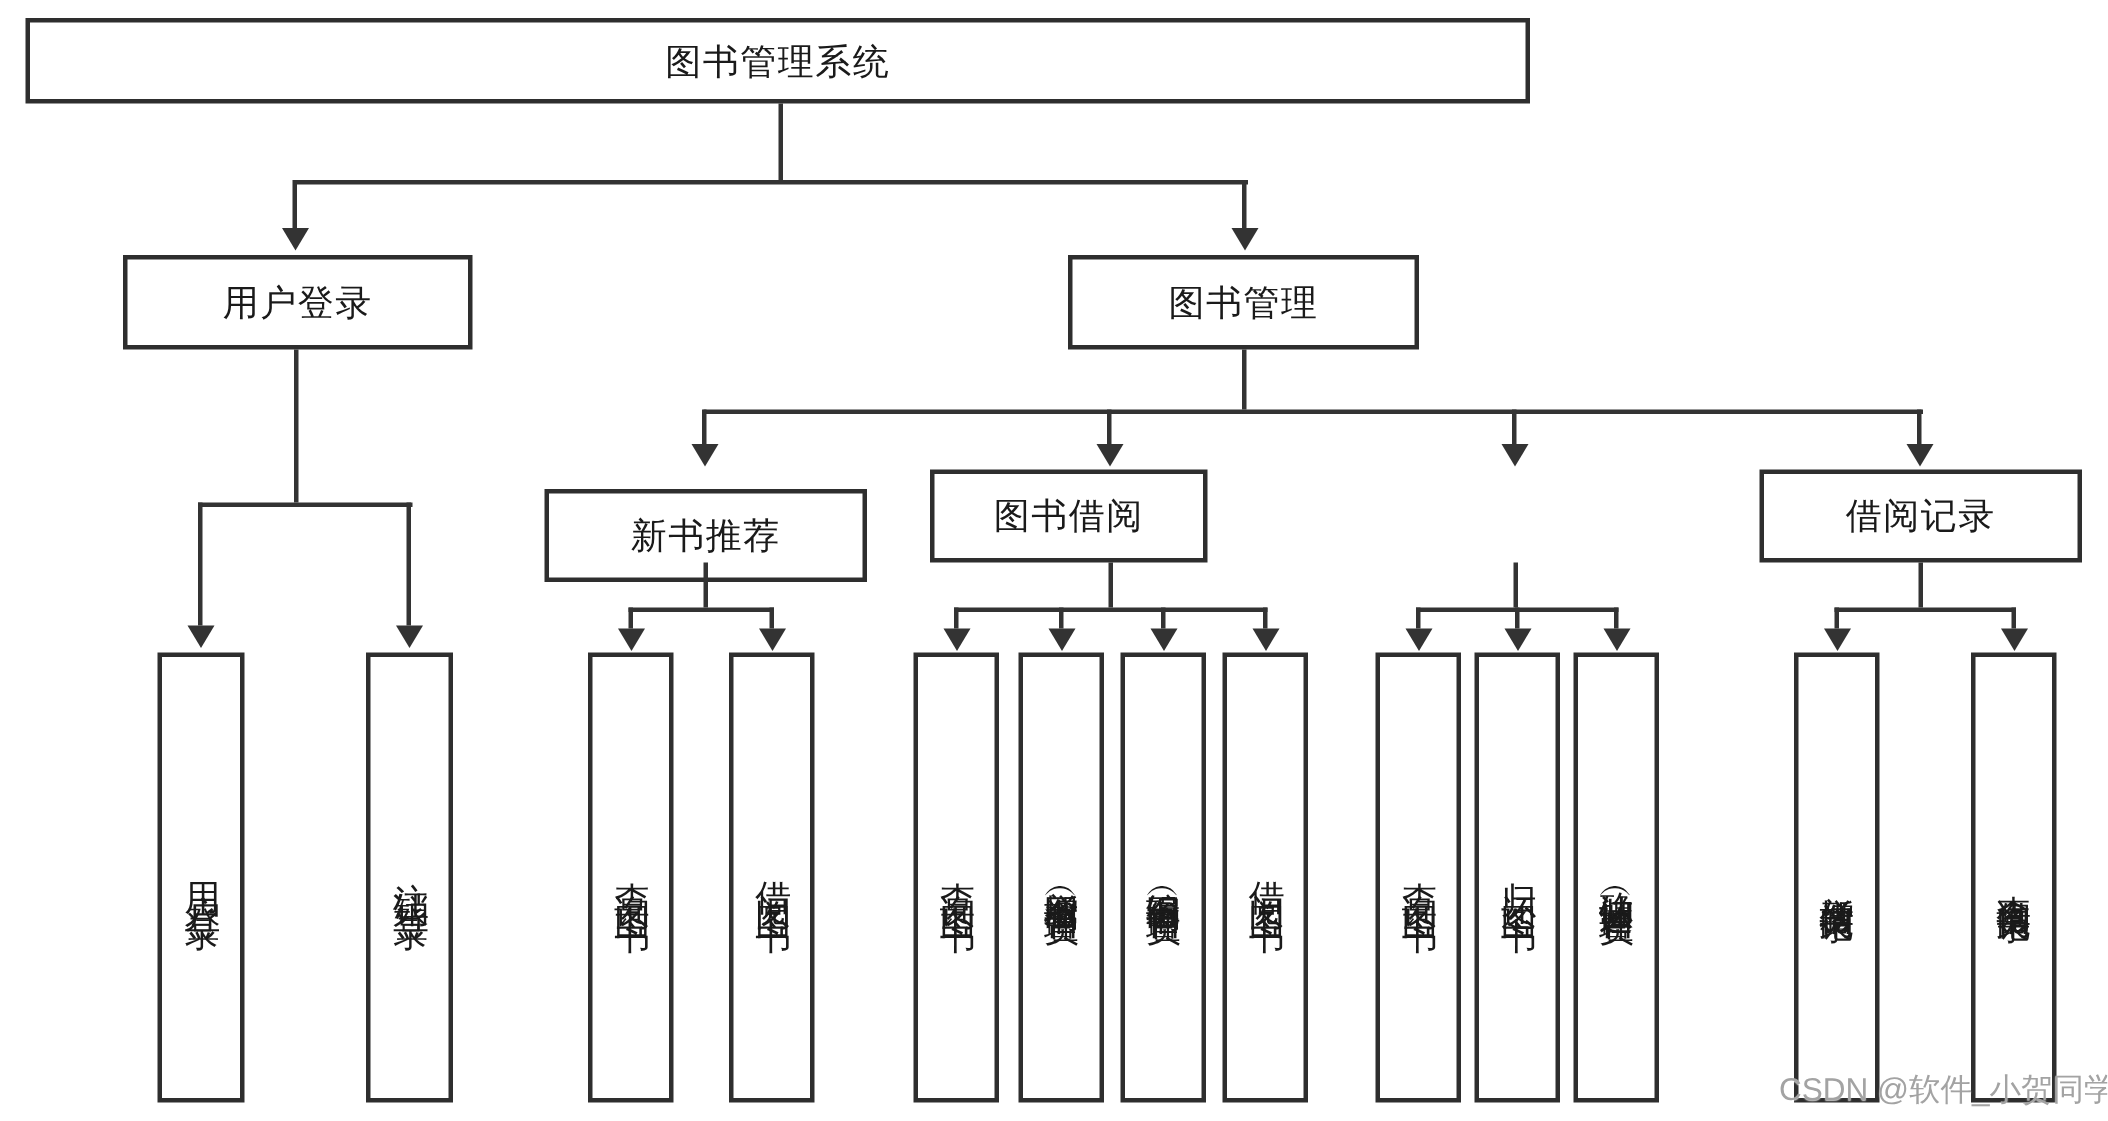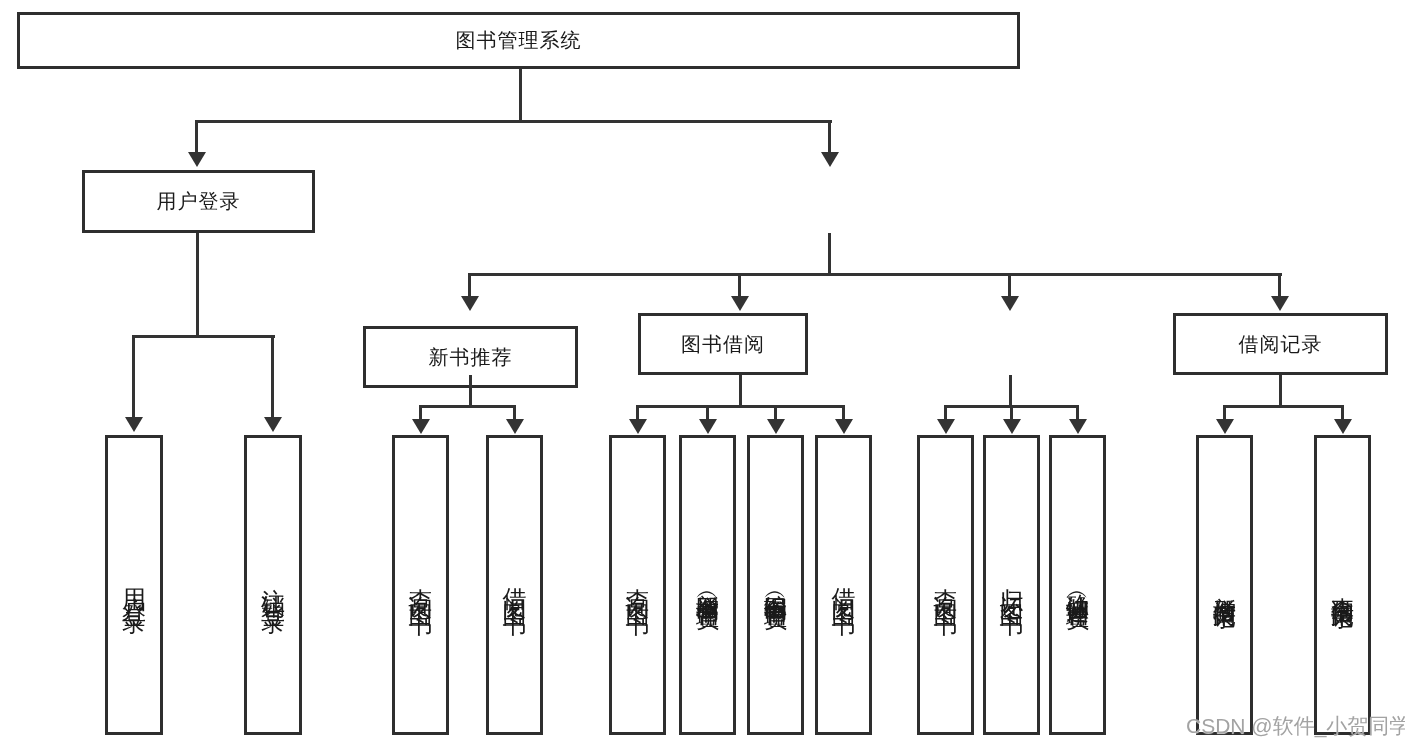--- a/index.html
+++ b/index.html
@@ -6,21 +6,21 @@
   html,body { margin:0; padding:0; background:#ffffff; }
   .canvas {
     position:relative; width:1405px; height:747px; background:#ffffff;
     font-family:"Liberation Sans", sans-serif; overflow:hidden;
   }
   .box {
     position:absolute; box-sizing:border-box; background:#ffffff;
     border:3px solid var(--border); color:var(--text);
     display:flex; align-items:center; justify-content:center;
   }
-  .box.h { font-size:20px; letter-spacing:1px; }
+  .box.h { font-size:24px; letter-spacing:1px; }
   .box.v {
     writing-mode:vertical-rl; text-orientation:mixed;
     font-size:24px; letter-spacing:8px; line-height:1;
   }
   .box.v.long { letter-spacing:2px; font-size:23px; }
   .vline { position:absolute; width:3px; background:var(--line); }
   .hline { position:absolute; height:3px; background:var(--line); }
   .drop  { position:absolute; width:3px; background:var(--line); }
   .drop::after {
     content:""; position:absolute; top:100%; left:50%;
@@ -40,35 +40,36 @@
 <div class="canvas">
 
   <div class="box h" style="left:17px; top:12px; width:1003px; height:57px;">图书管理系统</div>
 
   <div class="vline" style="left:519px; top:69px; height:51px;"></div>
   <div class="hline" style="left:196px; top:120px; width:636px;"></div>
   <div class="drop" style="left:195px; top:120px; height:32px;"></div>
   <div class="drop" style="left:828px; top:120px; height:32px;"></div>
 
   <div class="box h" style="left:82px; top:170px; width:233px; height:63px;">用户登录</div>
+  <div class="box h" style="left:712px; top:170px; width:234px; height:63px;">图书管理</div>
 
   <div class="vline" style="left:196px; top:233px; height:102px;"></div>
   <div class="hline" style="left:132px; top:335px; width:143px;"></div>
   <div class="drop" style="left:132px; top:335px; height:82px;"></div>
   <div class="drop" style="left:271px; top:335px; height:82px;"></div>
 
   <div class="vline" style="left:828px; top:233px; height:40px;"></div>
   <div class="hline" style="left:469px; top:273px; width:813px;"></div>
   <div class="drop" style="left:468px; top:273px; height:23px;"></div>
   <div class="drop" style="left:738px; top:273px; height:23px;"></div>
   <div class="drop" style="left:1008px; top:273px; height:23px;"></div>
   <div class="drop" style="left:1278px; top:273px; height:23px;"></div>
 
   <div class="box h" style="left:363px; top:313px; width:215px; height:62px;margin-top:13px;">新书推荐</div>
-  <div class="box h" style="left:638px; top:313px; width:170px; height:62px;">图书借阅</div>
+  <div class="box h" style="left:620px; top:313px; width:185px; height:62px;">图书借阅</div>
   <div class="box h" style="left:1173px; top:313px; width:215px; height:62px;">借阅记录</div>
 
   <div class="vline" style="left:469px; top:375px; height:30px;"></div>
   <div class="vline" style="left:739px; top:375px; height:30px;"></div>
   <div class="vline" style="left:1009px; top:375px; height:30px;"></div>
   <div class="vline" style="left:1279px; top:375px; height:30px;"></div>
 
   <div class="hline" style="left:419px; top:405px; width:97px;"></div>
   <div class="hline" style="left:636px; top:405px; width:209px;"></div>
   <div class="hline" style="left:944px; top:405px; width:135px;"></div>

